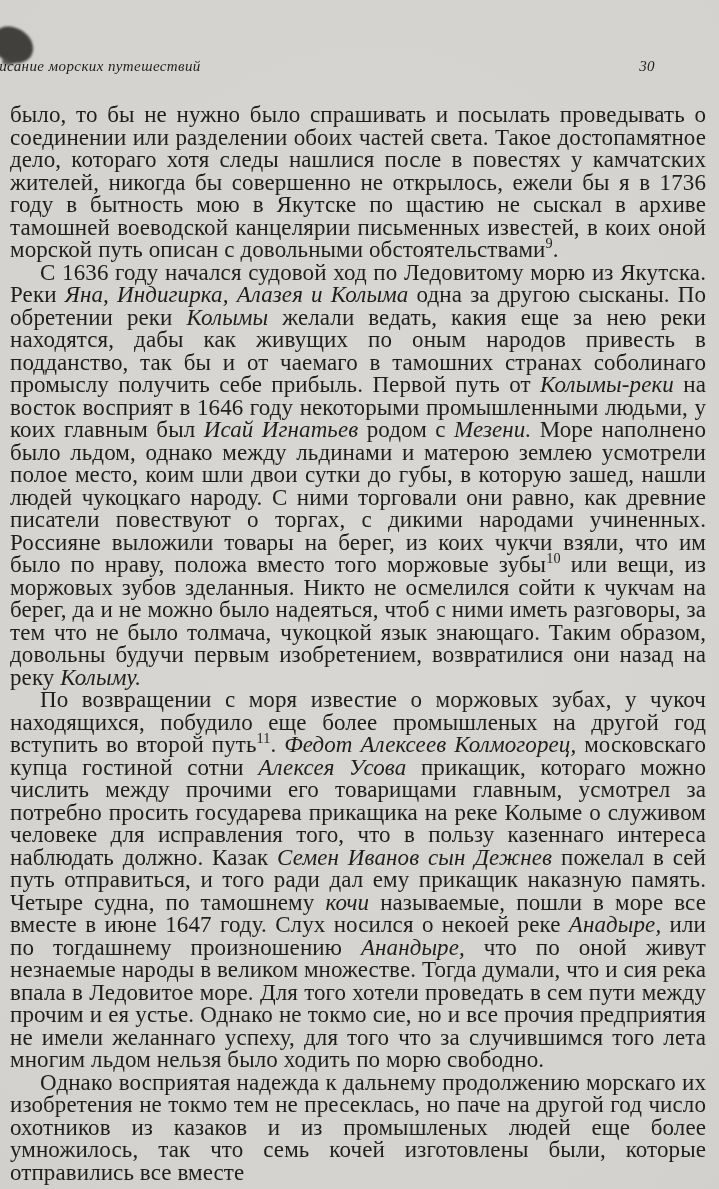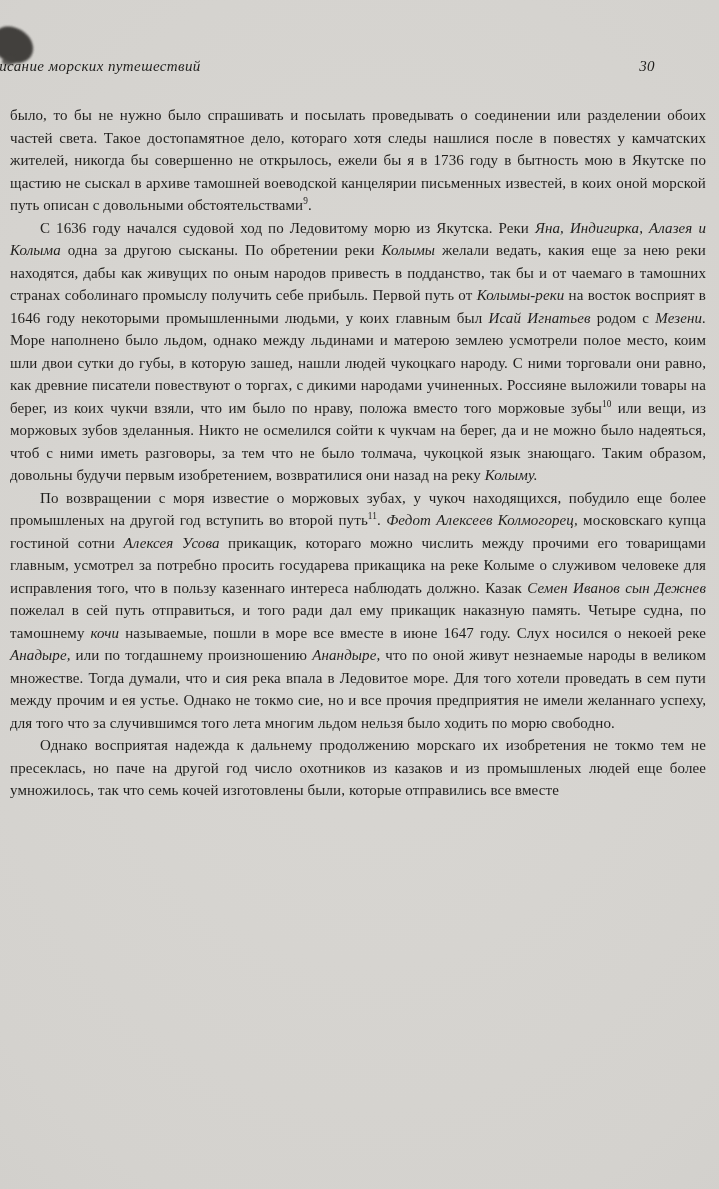--- a/index.html
+++ b/index.html
@@ -52,21 +52,21 @@
     transform: translateX(-30px);
   }
   .page-number {
     position: absolute;
     right: 50px;
     top: 0;
     font-style: italic;
   }
   .body-text {
     margin: 22px 13px 5px 10px;
-    font-size: 15px;
+    font-size: 23px;
     line-height: 22.5px;
     text-align: justify;
     letter-spacing: .1px;
   }
   .para { margin: 0; }
   .para.indent { text-indent: 30px; }
   .para i { font-style: italic; }
   .para sup {
     font-size: .62em;
     line-height: 0;

